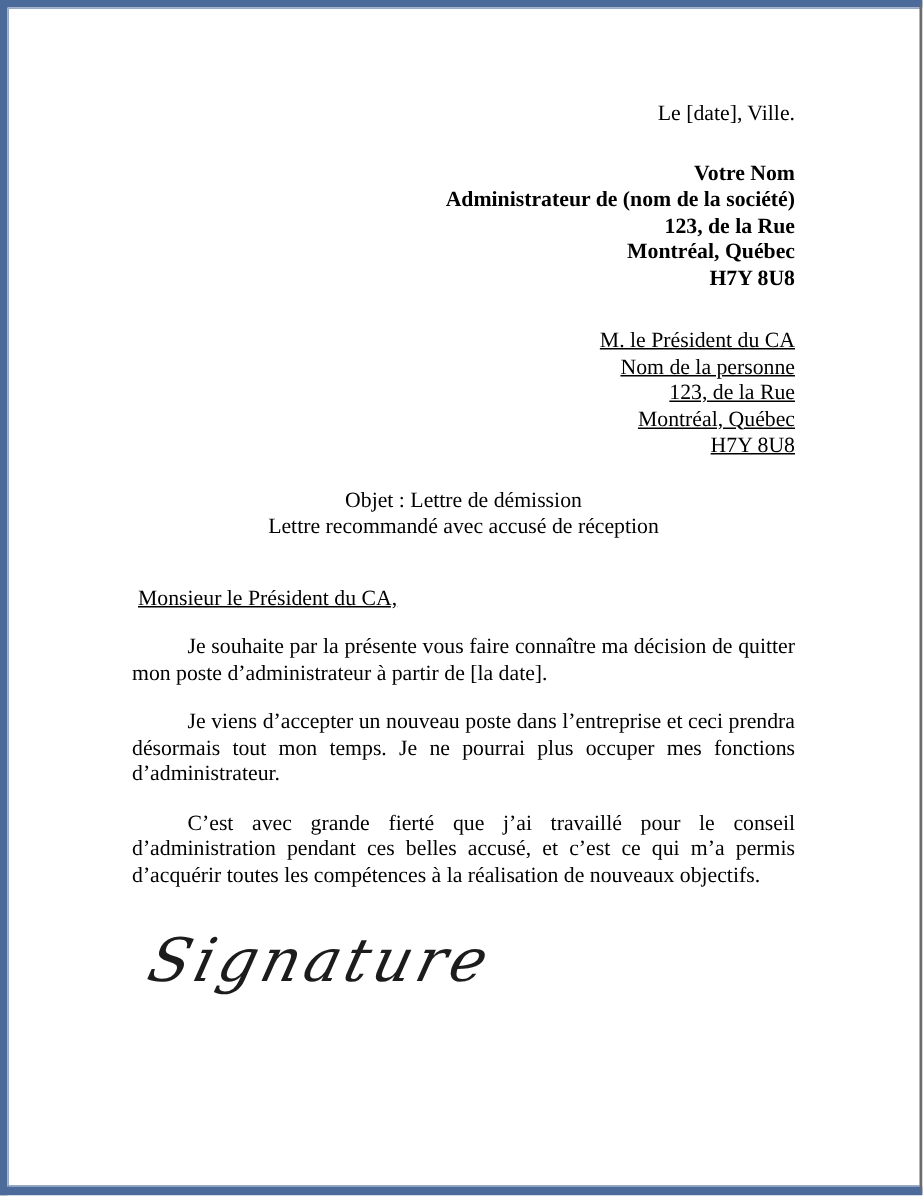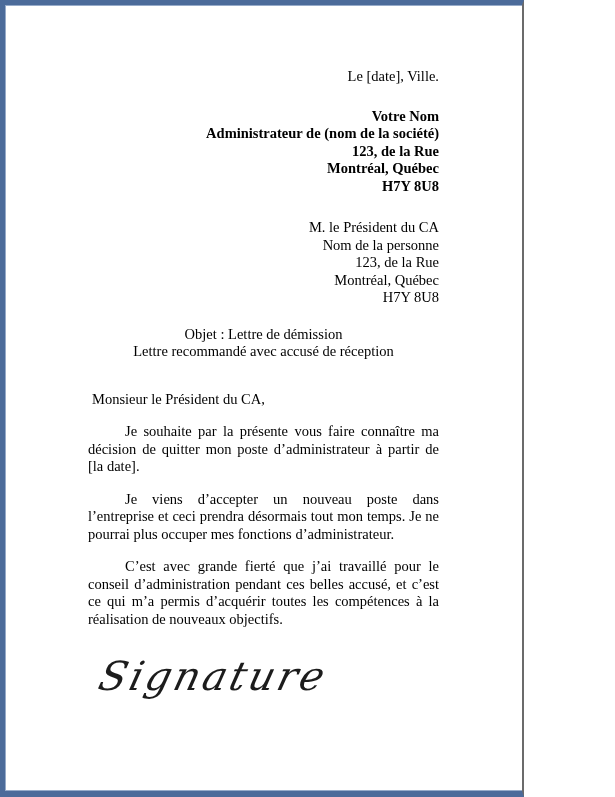--- a/index.html
+++ b/index.html
@@ -3,21 +3,21 @@
 <meta charset="utf-8">
 <style>
   html, body {
     margin: 0;
     padding: 0;
     background: #ffffff;
   }
   .page {
     position: relative;
     box-sizing: border-box;
-    width: 524px;
+    width: 615px;
     height: 797px;
     background: #ffffff;
     border-top: 5px solid #4c6b9a;
     border-left: 5px solid #4c6b9a;
     border-bottom: 6px solid #4c6b9a;
     border-right: 2px solid #6b6b6b;
     box-shadow: inset 1px 1px 0 #97abc9, inset 0 -1px 0 #97abc9;
     padding: 0 83px 0 83px;
     overflow: hidden;
     font-family: "Liberation Serif", "DejaVu Serif", serif;
@@ -31,31 +31,33 @@
   }
   .sender {
     margin-top: 22px;
     margin-left: 4px;
     text-align: right;
     font-weight: bold;
   }
   .recipient {
     margin-top: 24px;
     text-align: right;
+    text-decoration: underline;
   }
   .subject {
     margin-top: 19px;
     text-align: center;
   }
   .subject .bold {
     font-weight: normal;
   }
   .salutation {
     margin-top: 30px;
     margin-left: 4px;
+    text-decoration: underline;
   }
   p.para {
     margin: 15px 0 0 0;
     text-align: justify;
     text-indent: 37px;
   }
   p.para.first {
   }
   p.para.last {
     margin-top: 13px;

